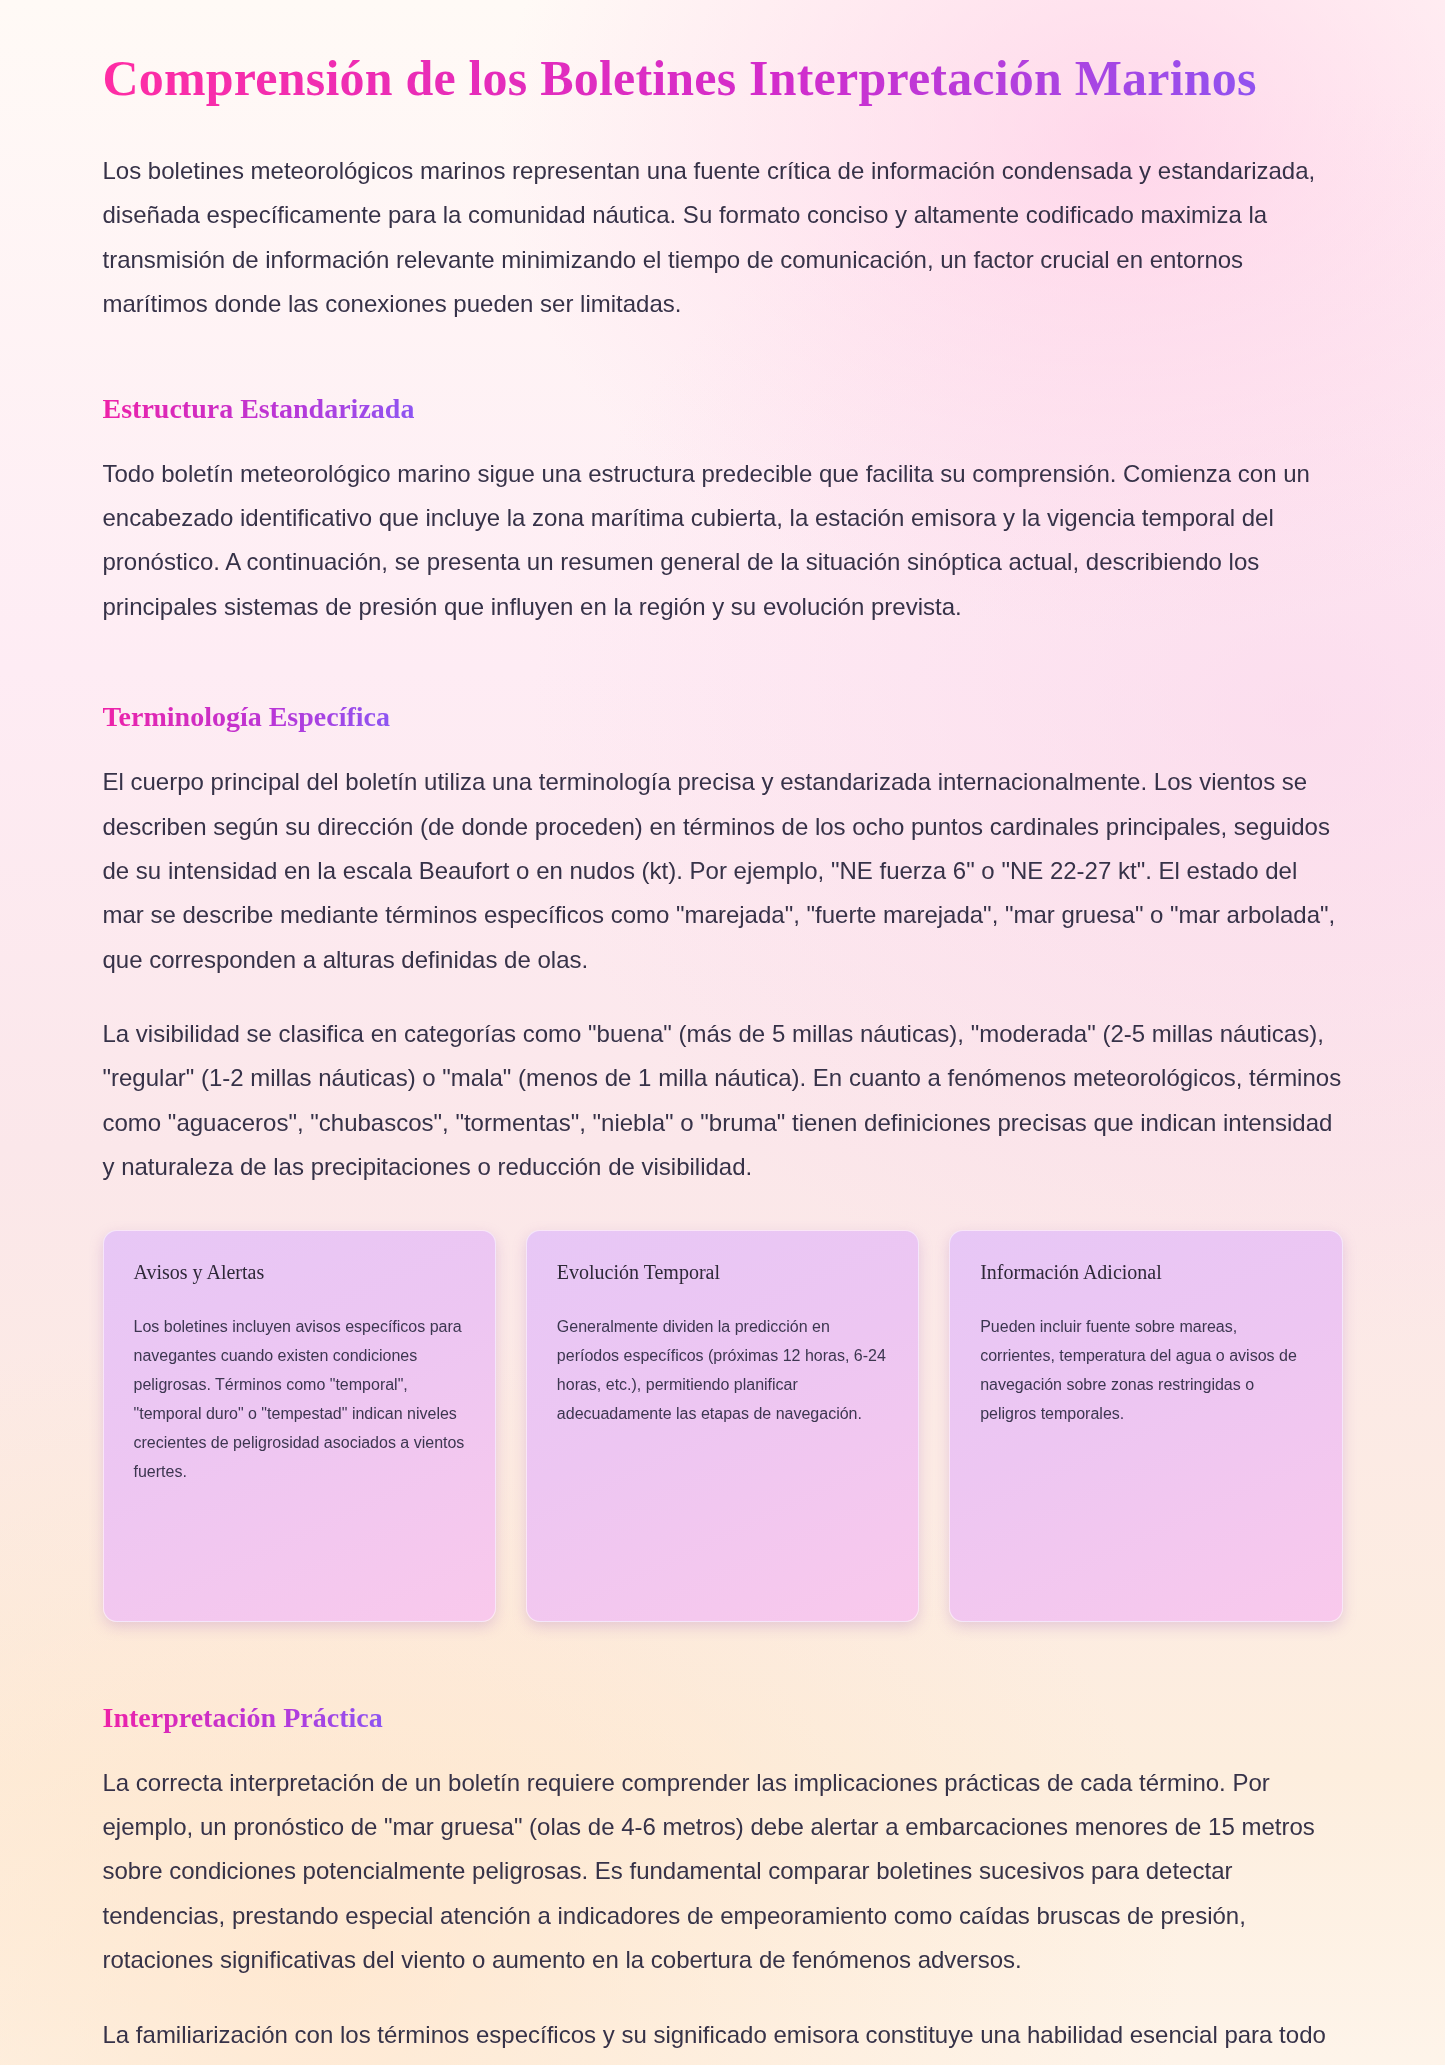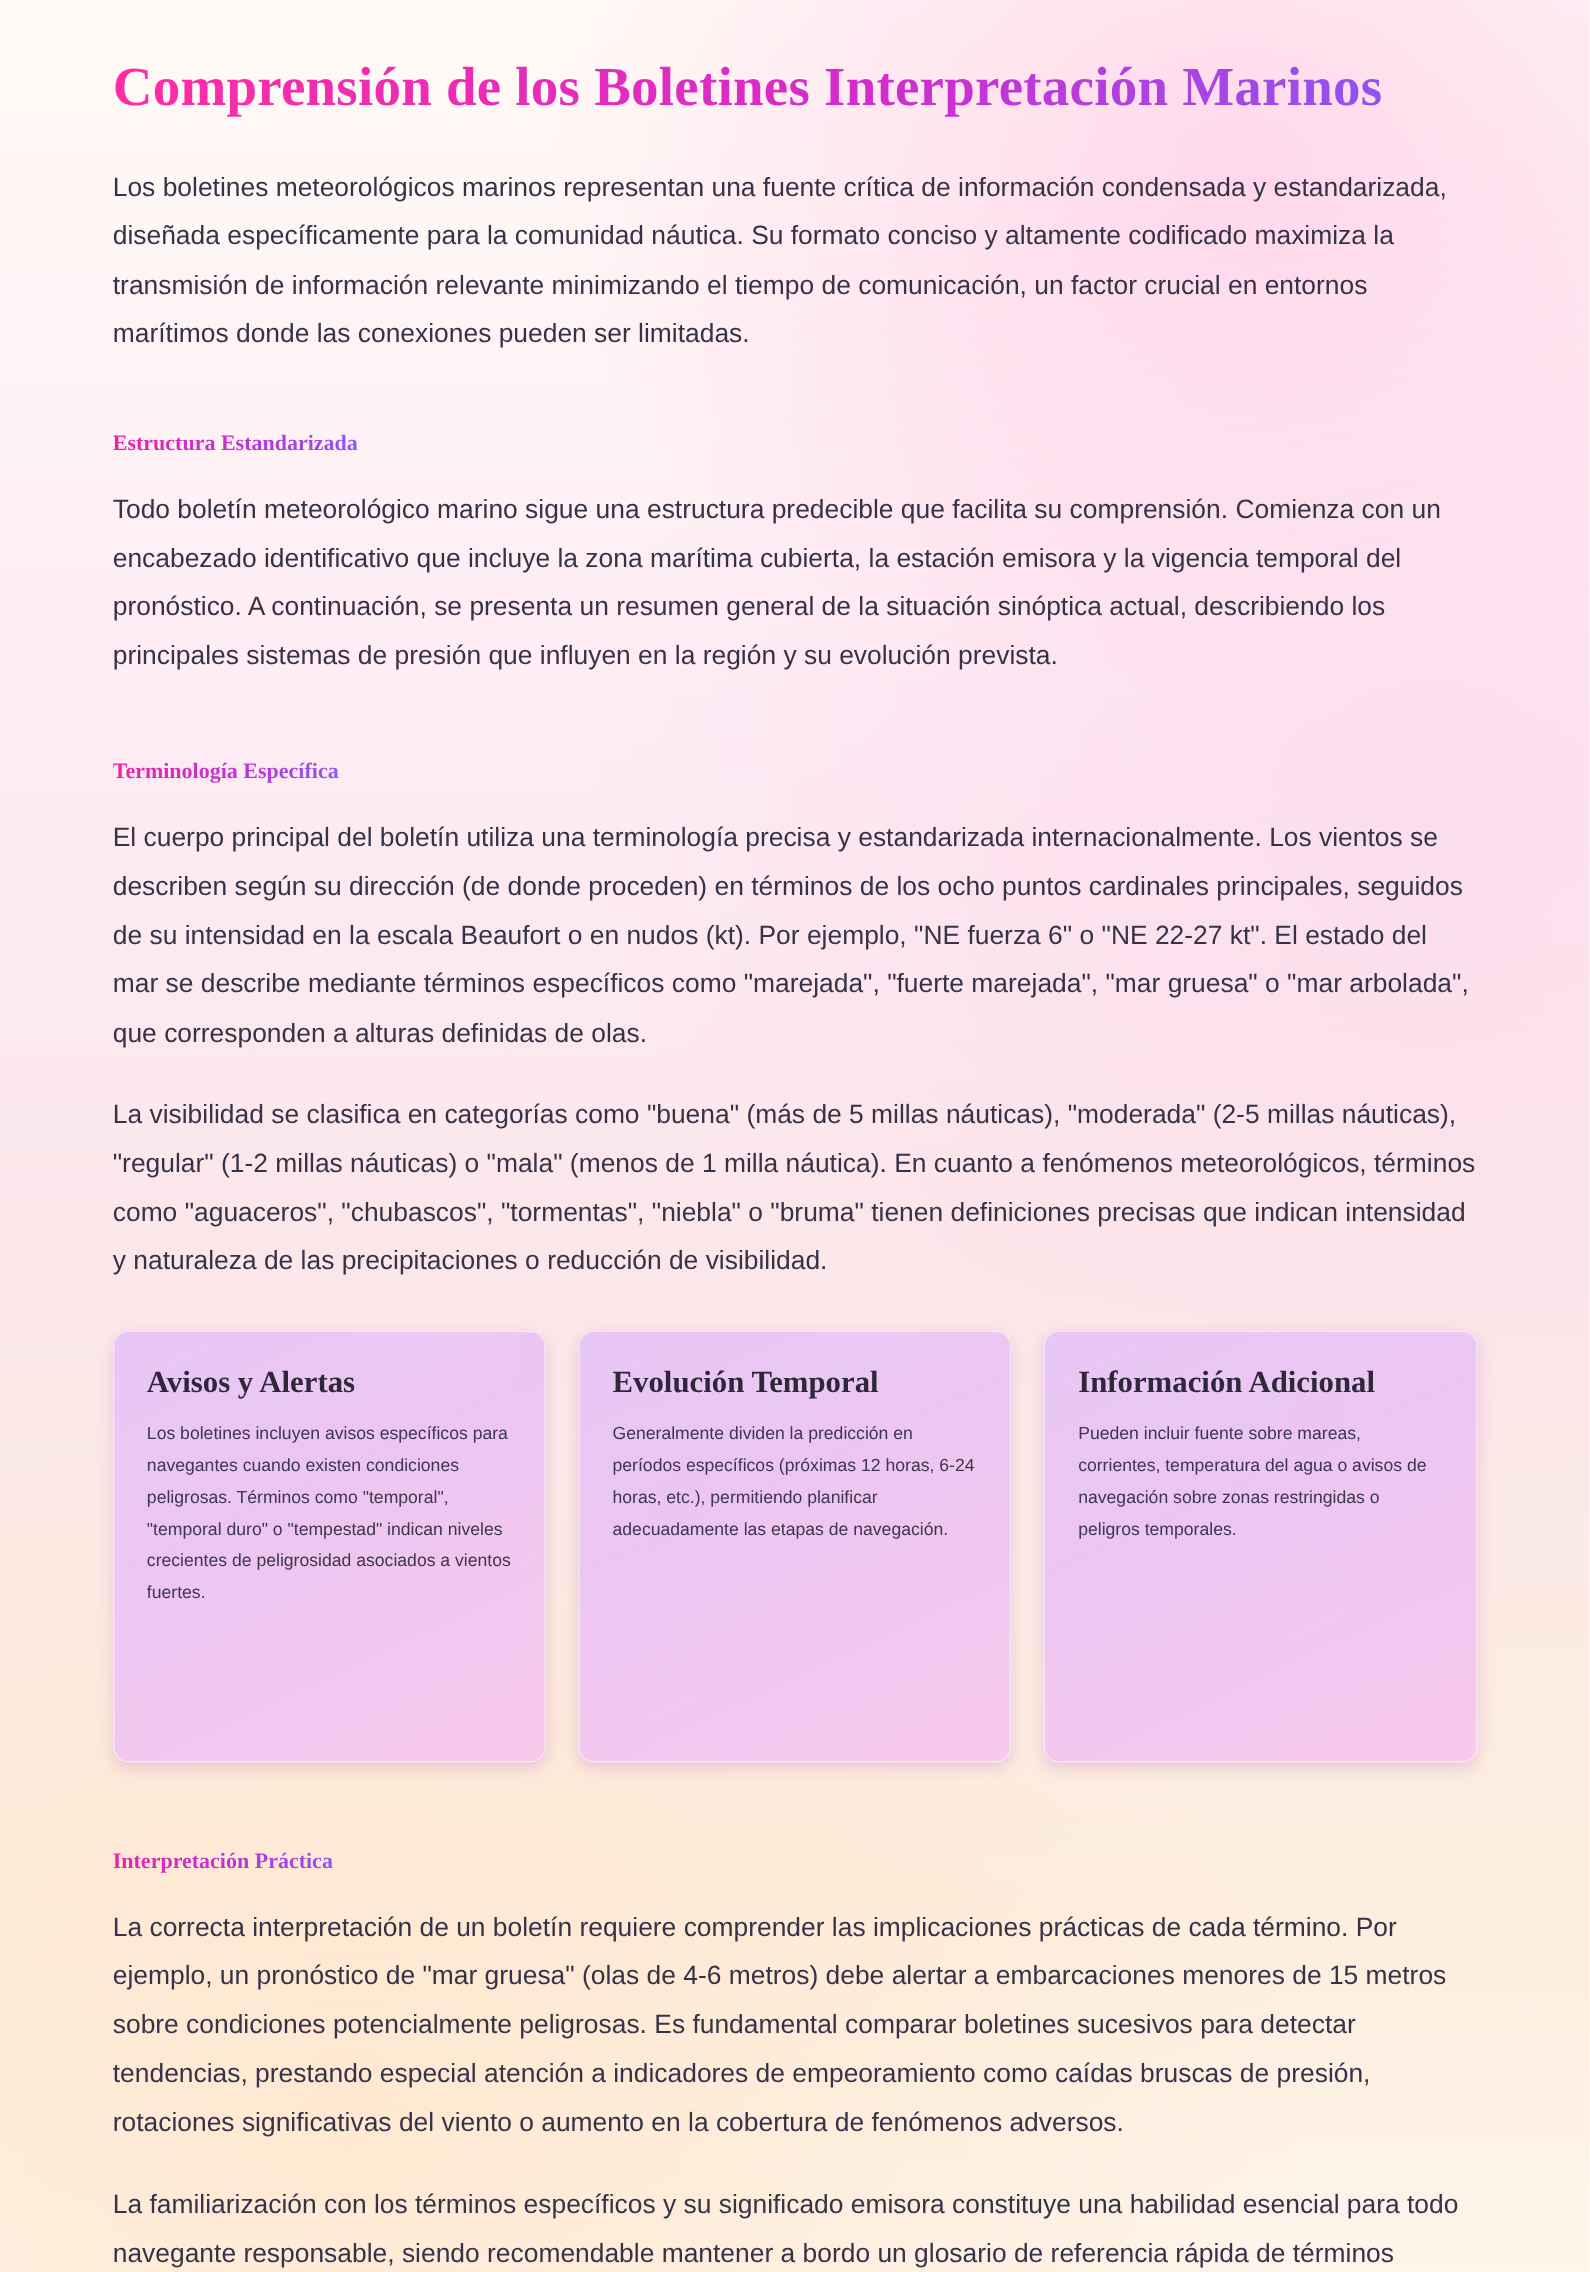--- a/index.html
+++ b/index.html
@@ -34,21 +34,21 @@
     -webkit-background-clip: text;
     background-clip: text;
     -webkit-text-fill-color: transparent;
     color: #d22ccc;
   }
 
   h2.section-heading {
     display: inline-block;
     font-family: "Liberation Serif", "DejaVu Serif", serif;
     font-weight: 700;
-    font-size: 20px;
+    font-size: 28px;
     line-height: 1.25;
     margin: 40px 0 26px;
     background: linear-gradient(90deg, #ee21a8 0%, #b837d8 60%, #8d55f2 100%);
     -webkit-background-clip: text;
     background-clip: text;
     -webkit-text-fill-color: transparent;
     color: #d12bb9;
   }
 
   h2.section-heading:first-of-type { margin-top: 34px; }
@@ -71,24 +71,24 @@
     min-height: 392px;
     border-radius: 14px;
     padding: 30px 30px;
     background: linear-gradient(155deg, #e7c7f6 0%, #edc6f2 45%, #f9c9ec 100%);
     border: 1px solid rgba(255,255,255,0.55);
     box-shadow: 0 5px 14px rgba(170,110,190,0.28);
   }
 
   .card h3 {
     font-family: "Liberation Serif", "DejaVu Serif", serif;
-    font-weight: 700;
-    font-size: 28px;
+    font-weight: 400;
+    font-size: 20px;
     color: #2e2838;
-    margin-bottom: 16px;
+    margin-bottom: 28px;
   }
 
   .card p {
     font-size: 16px;
     line-height: 1.82;
     color: #3c3650;
   }
 
   .logo-wrap {
     display: flex;

